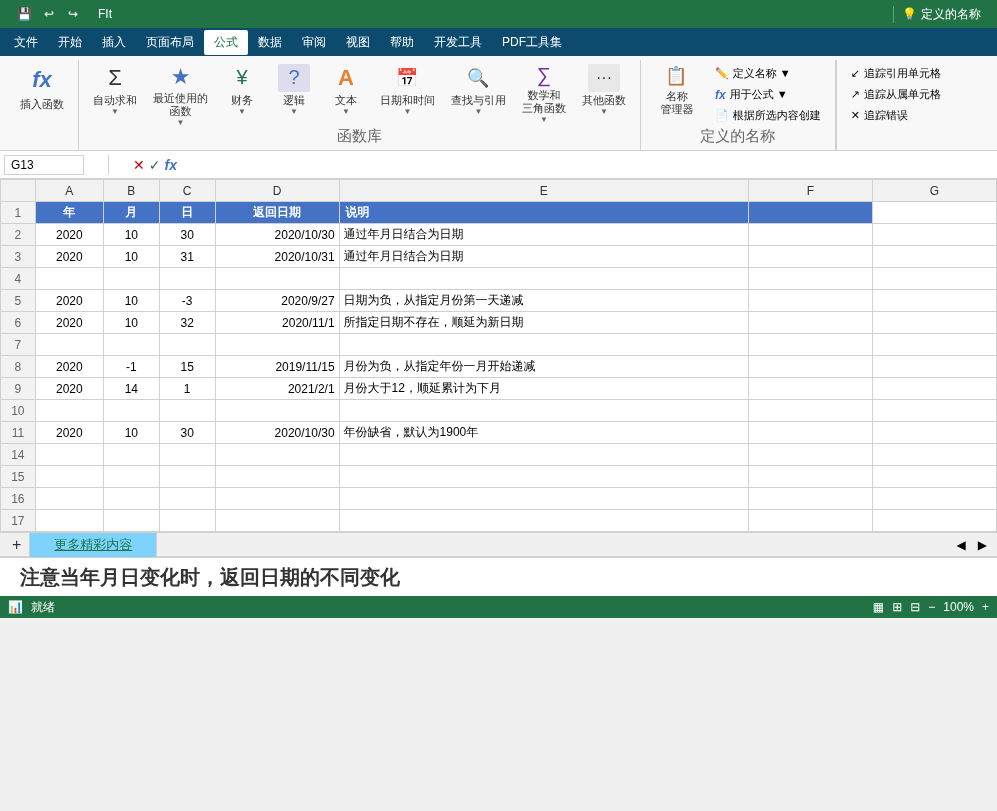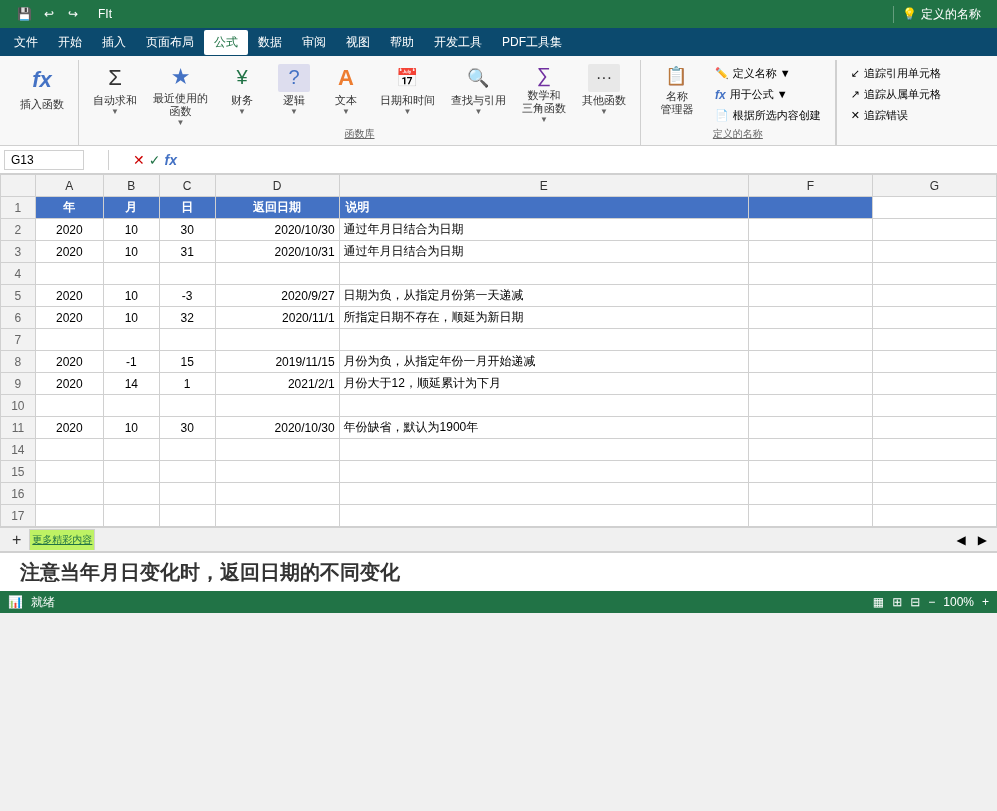--- a/index.html
+++ b/index.html
@@ -79,25 +79,24 @@
       font-size: 20px;
       margin-bottom: 2px;
     }
     .ribbon-btn .label {
       font-size: 11px;
       text-align: center;
       line-height: 1.2;
       color: #333;
     }
     .ribbon-group-label {
-      font-size: 10px;
+      font-size: 15px;
       color: #666;
       margin-top: 2px;
       text-align: center;
-      text-decoration: underline;
     }
     .ribbon-small-btns {
       display: flex;
       flex-direction: column;
       gap: 2px;
     }
     .ribbon-small-btn {
       display: flex;
       align-items: center;
       gap: 4px;
@@ -184,25 +183,25 @@
     .tab-bar {
       display: flex;
       align-items: center;
       background: #f0f0f0;
       border-top: 1px solid #d0d0d0;
       height: 24px;
       padding: 0 4px;
       gap: 0;
     }
     .sheet-tab {
-      background: #bef264;
+      background: #7dd3fc;
       border: 1px solid #d0d0d0;
       border-bottom: none;
-      padding: 3px 2px;
-      font-size: 10px;
+      padding: 3px 24px;
+      font-size: 13px;
       cursor: pointer;
       color: #217346;
       text-decoration: underline;
     }
 
     
     .status-bar {
       display: flex;
       align-items: center;
       background: #217346;

